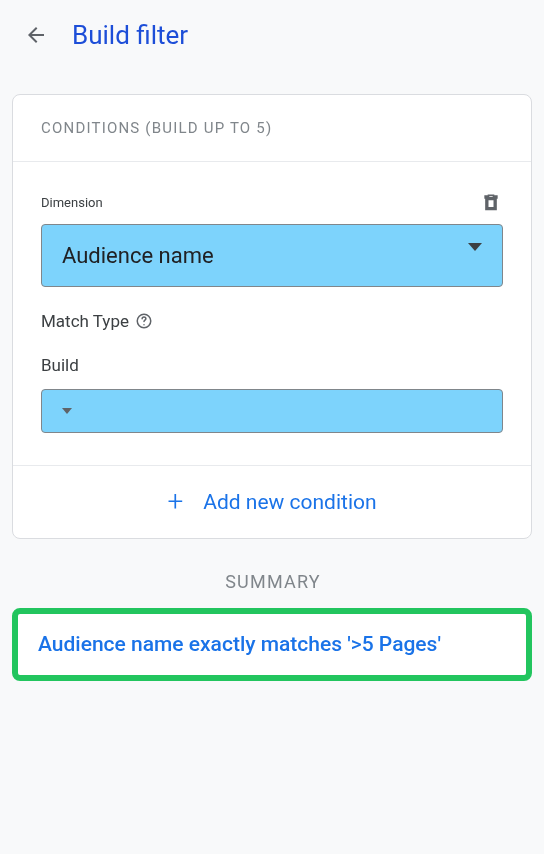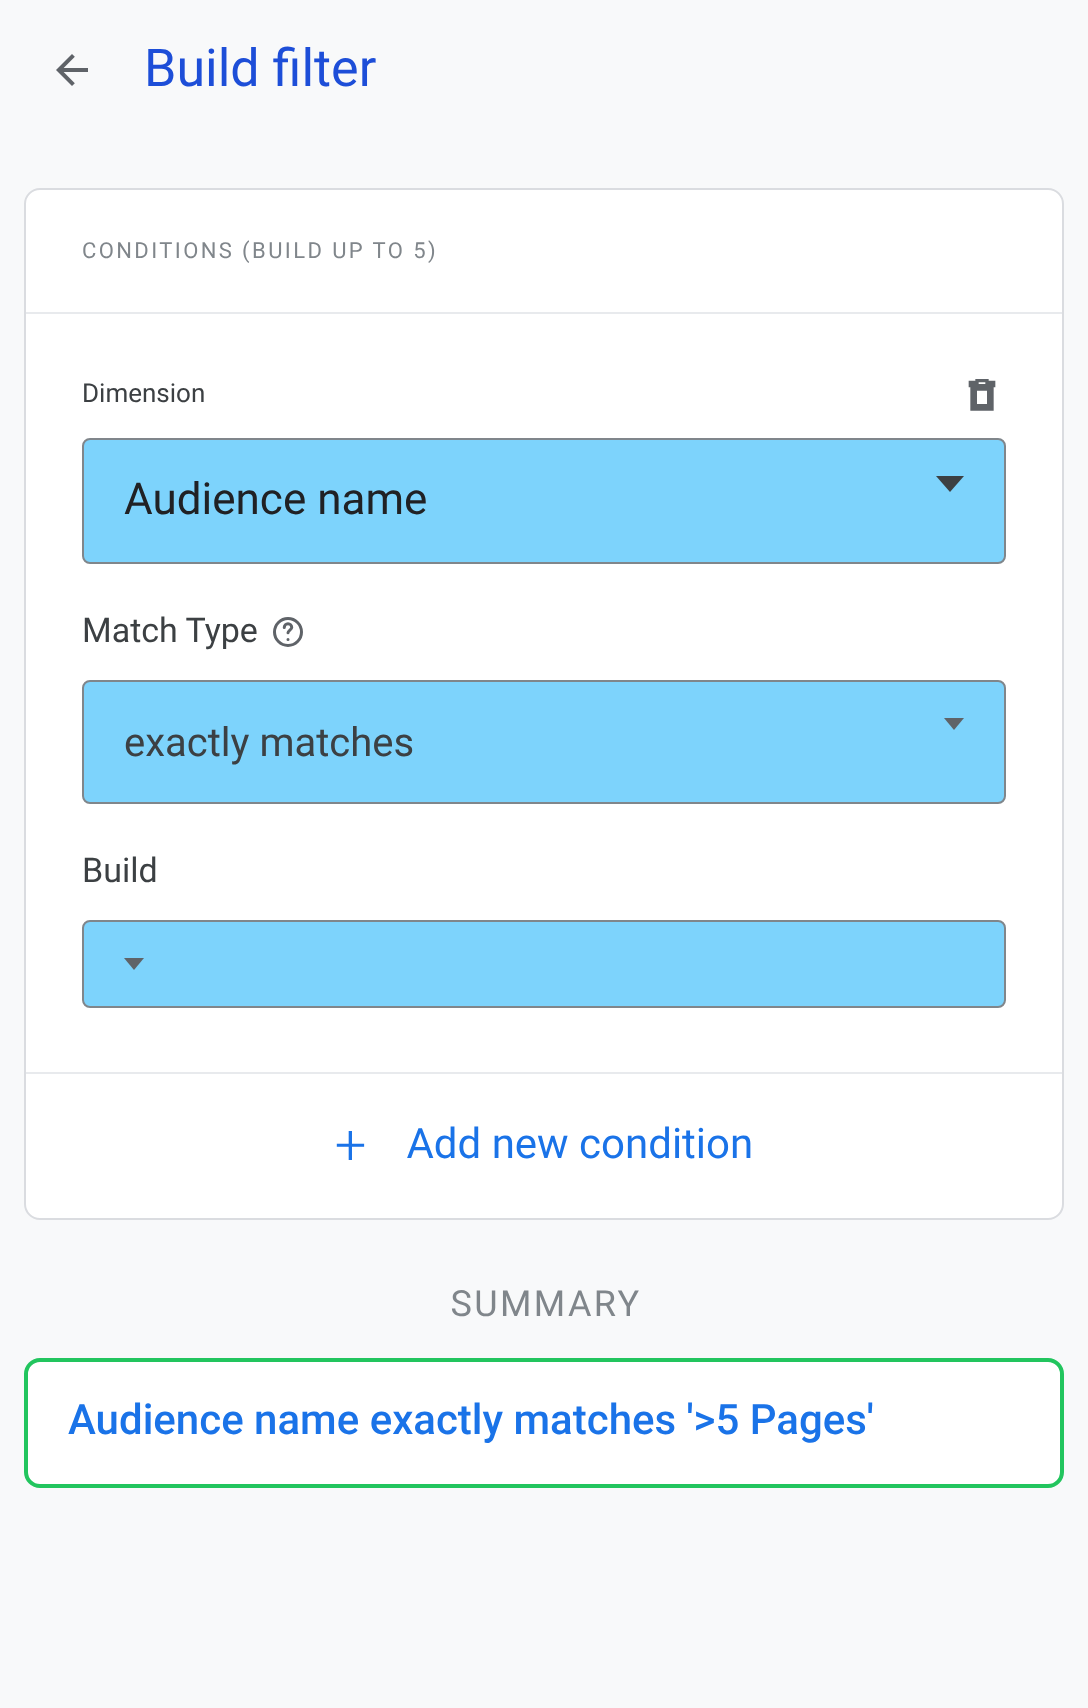--- a/index.html
+++ b/index.html
@@ -37,21 +37,21 @@
       border: 1px solid #dadce0;
       border-radius: 8px;
       margin: 24px 12px;
       overflow: hidden;
     }
     .card-header {
       padding: 24px 28px;
       border-bottom: 1px solid #e8eaed;
     }
     .card-header-title {
-      font-size: 11px;
+      font-size: 15px;
       letter-spacing: 1.2px;
       color: #80868b;
       font-weight: 400;
     }
     .card-body {
       padding: 28px 28px 24px 28px;
     }
     .field-group {
       margin-bottom: 24px;
     }
@@ -152,21 +152,21 @@
     .summary-title {
       font-size: 18px;
       letter-spacing: 1.2px;
       color: #80868b;
       font-weight: 400;
       margin-bottom: 16px;
       padding-left: 2px;
       text-align: center;
     }
     .summary-card {
-      border: 2px solid #22c55e;
+      border: 6px solid #22c55e;
       border-radius: 8px;
       padding: 16px 20px;
       background: #fff;
     }
     .summary-text {
       color: #1a73e8;
       font-size: 21px;
       font-weight: 500;
       line-height: 1.4;
     }
@@ -207,24 +207,20 @@
     <div class="field-group">
       <div class="field-label-small">
         <span>Match Type</span>
         <span class="help-icon">
           <svg width="18" height="18" viewBox="0 0 24 24" fill="none">
             <circle cx="12" cy="12" r="9" stroke="#5f6368" stroke-width="2" fill="none"></circle>
             <path d="M9.5 9a2.5 2.5 0 015 0c0 1.5-2.5 2-2.5 3.5M12 17h.01" stroke="#5f6368" stroke-width="2" stroke-linecap="round"></path>
           </svg>
         </span>
       </div>
-      <div class="select">
-        <span class="select-value-medium">exactly matches</span>
-        <span class="chevron-down-small"></span>
-      </div>
     </div>
 
     <div class="field-group" style="margin-bottom:8px;">
       <div class="field-label-small">Build</div>
       <div class="select">
         <span class="chevron-down-small"></span>
       </div>
     </div>
 
   </div>

